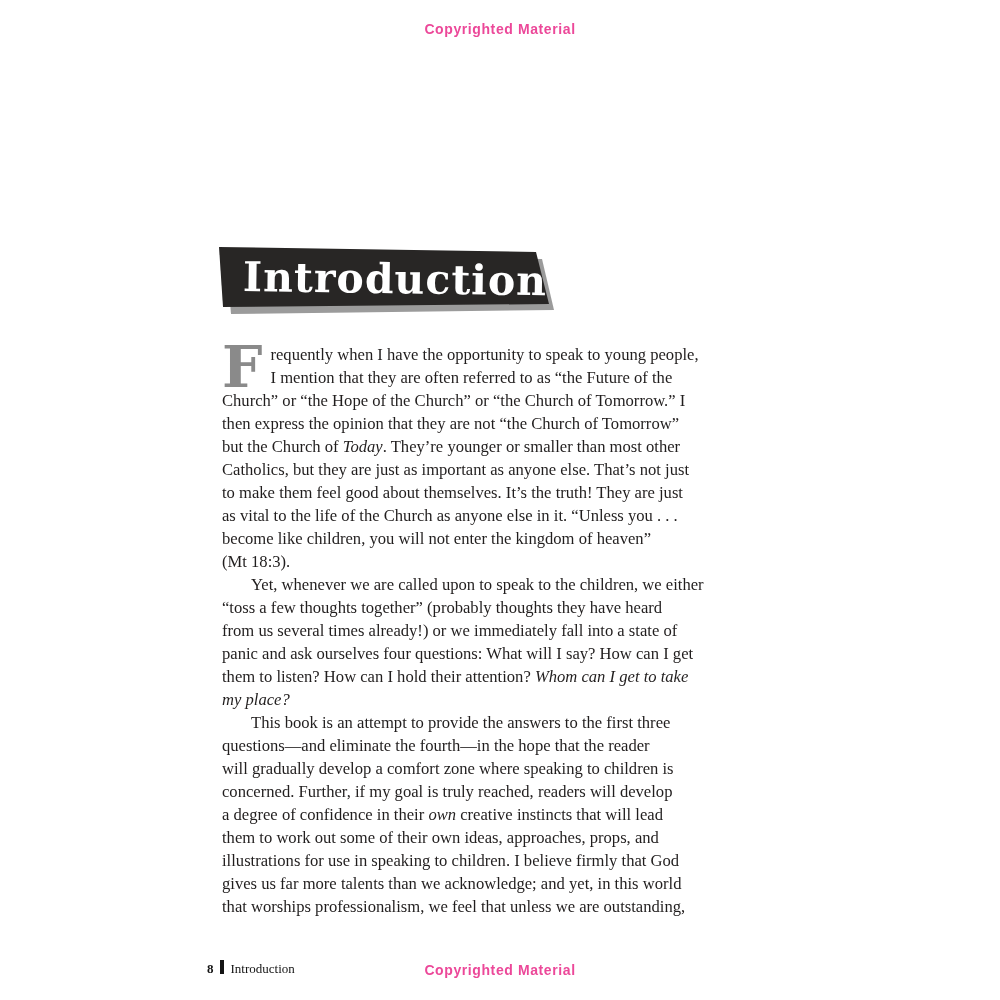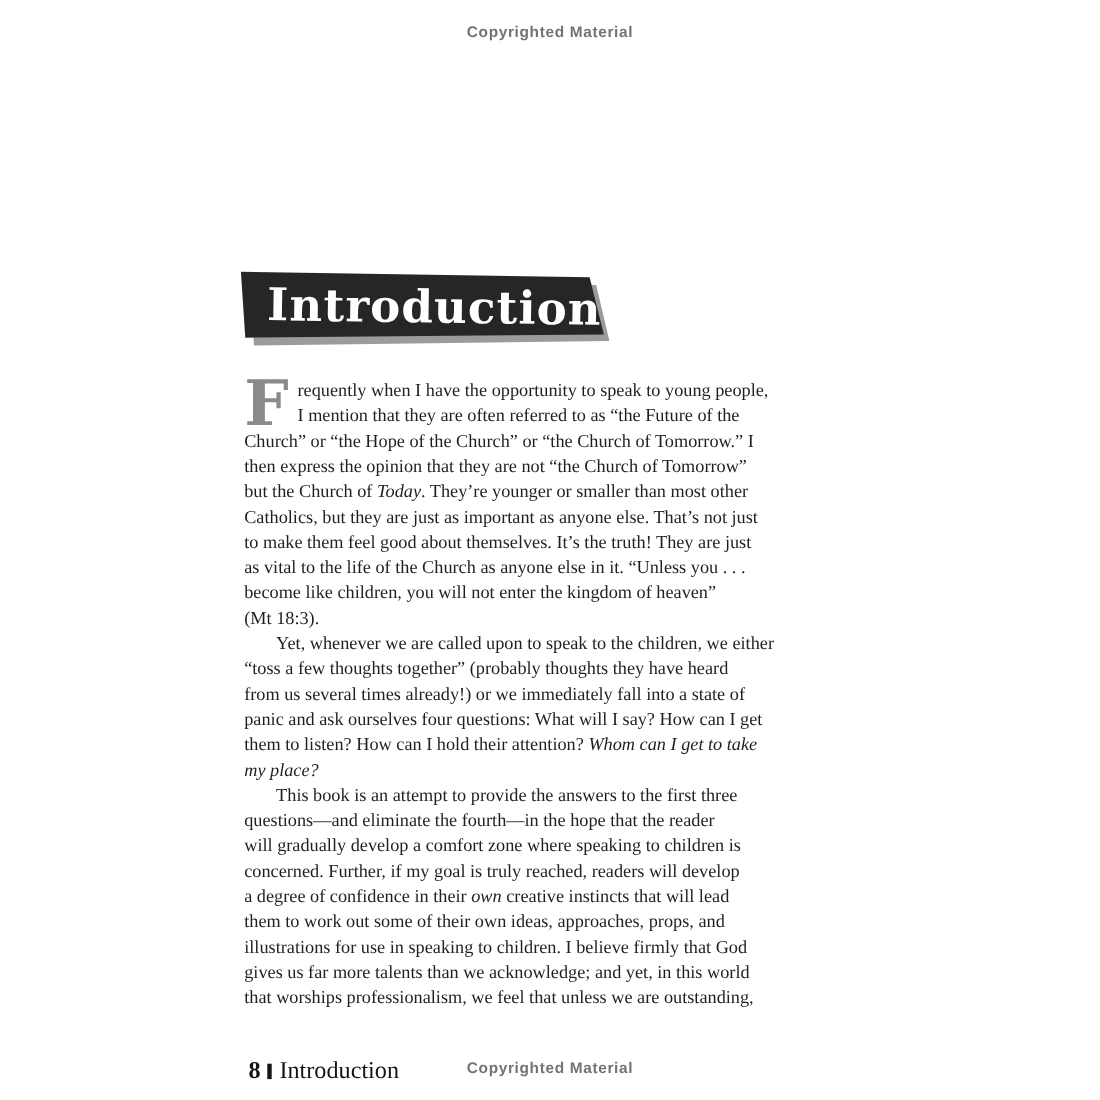--- a/index.html
+++ b/index.html
@@ -3,21 +3,21 @@
 <meta charset="utf-8">
 <style>
   html,body{margin:0;padding:0;background:#ffffff;}
   #page{
     position:relative;width:1000px;height:1000px;background:#ffffff;overflow:hidden;
     font-family:"Liberation Serif",serif;
   }
   .watermark{
     position:absolute;left:0;width:1000px;text-align:center;
     font-family:"Liberation Sans",sans-serif;font-size:14px;font-weight:600;
-    letter-spacing:0.6px;color:#737373;
+    letter-spacing:0.6px;color:#ec4899;
   }
   #top-watermark{top:21px;}
   #bottom-watermark{top:962px;}
   #banner-svg{position:absolute;left:210px;top:240px;}
   #banner-svg text{
     font-family:"DejaVu Serif",serif;font-weight:bold;font-size:41px;letter-spacing:1px;
   }
   #body-text{
     position:absolute;left:222px;top:343px;width:600px;
     font-size:16.6px;line-height:23px;color:#211e1e;
@@ -25,22 +25,22 @@
   .para{margin:0;}
   .dropcap{
     float:left;
     font-family:"DejaVu Serif",serif;font-weight:bold;
     font-size:57px;line-height:45px;color:#8a8a8a;
     margin:1px 8px 0 0;
   }
   .ind{display:inline-block;width:29px;}
   em{font-style:italic;text-align:right;}
   #footer{
-    position:absolute;left:226px;top:960px;height:20px;
-    font-size:22px;color:#141414;white-space:nowrap;
+    position:absolute;left:207px;top:960px;height:20px;
+    font-size:13px;color:#141414;white-space:nowrap;
   }
   #footer .pagenum{font-weight:bold;}
   #footer .sep{
     display:inline-block;width:4px;height:14px;background:#141414;
     margin:0 7px 0 6px;vertical-align:-1px;
   }
 </style>
 </head>
 <body>
 

